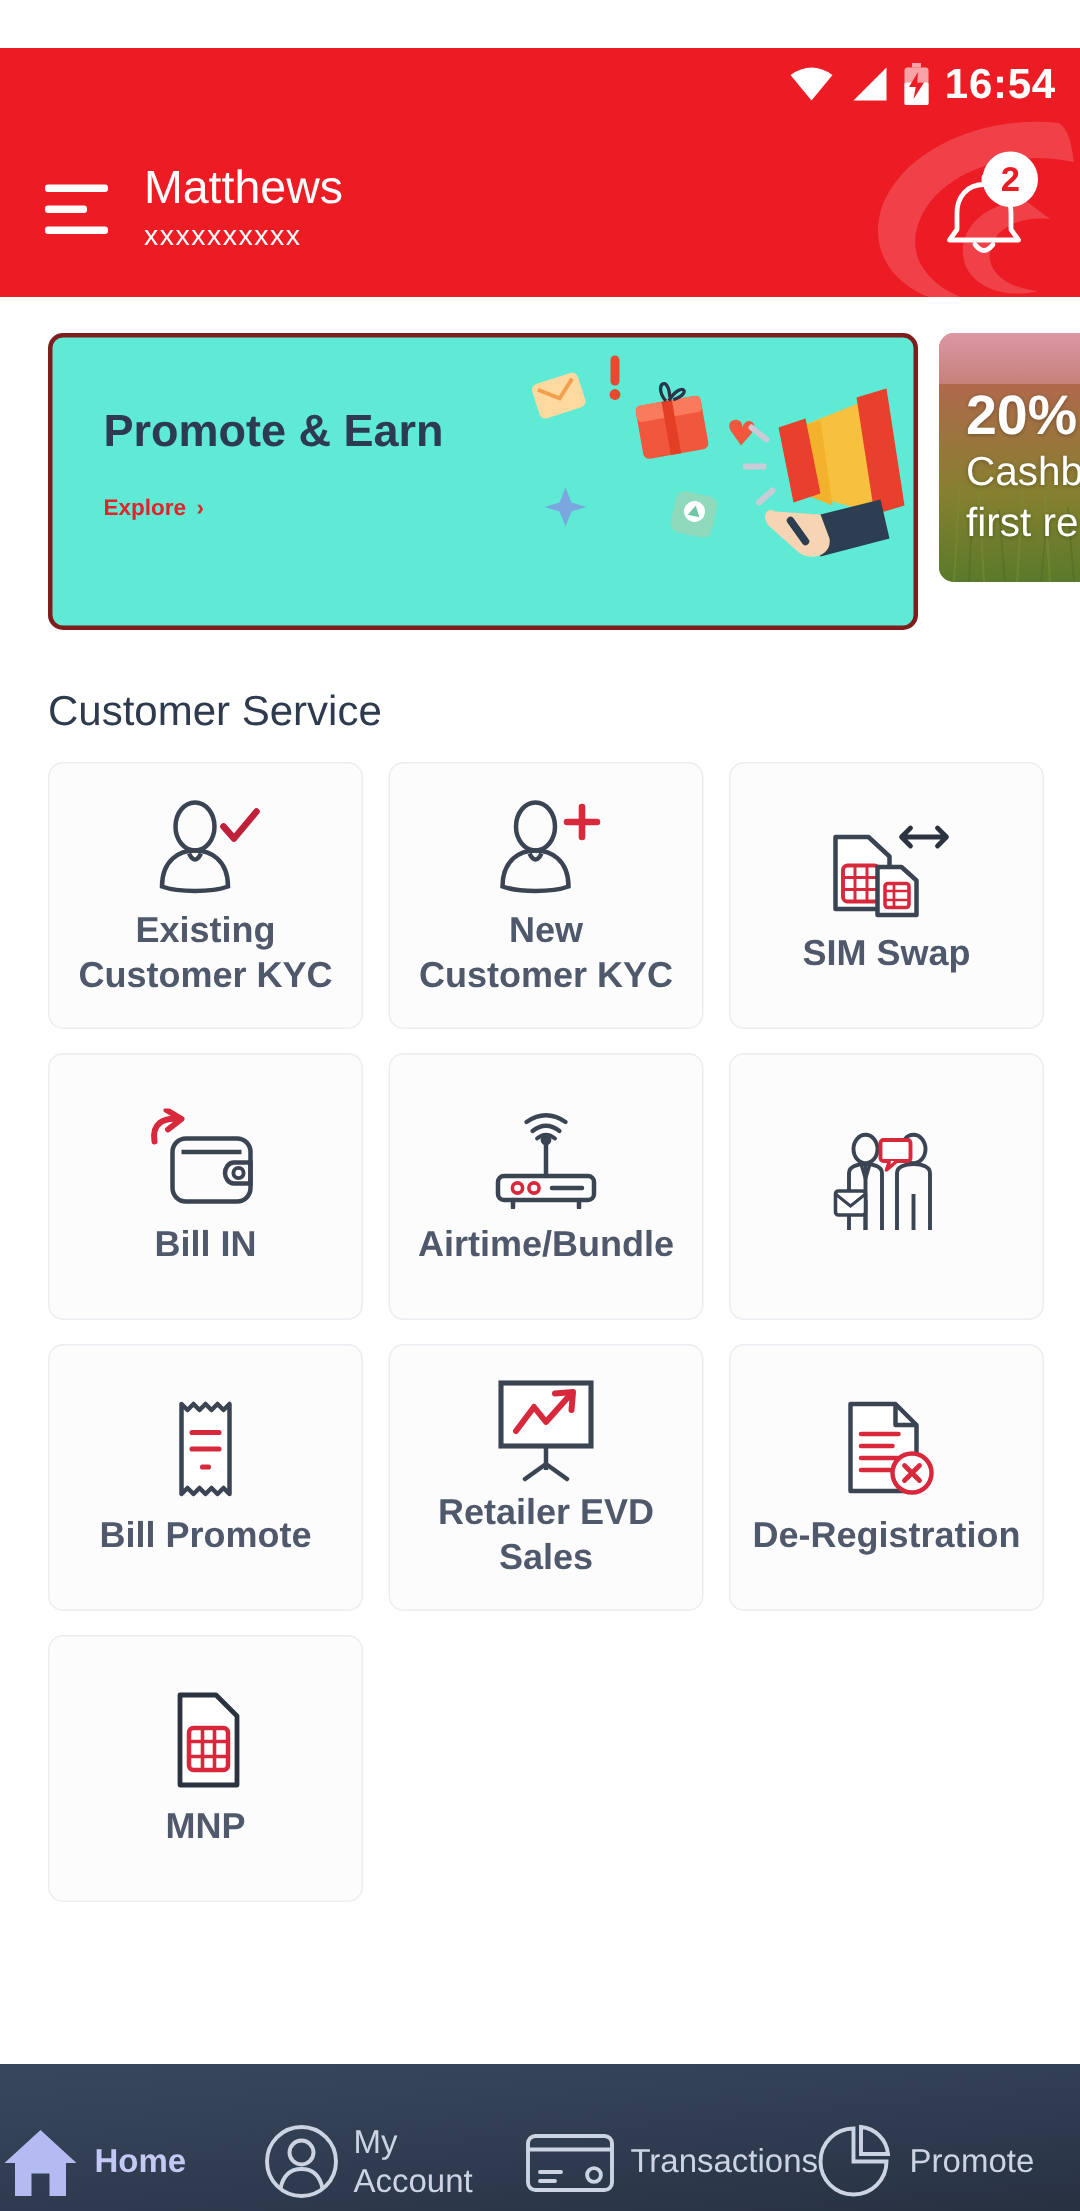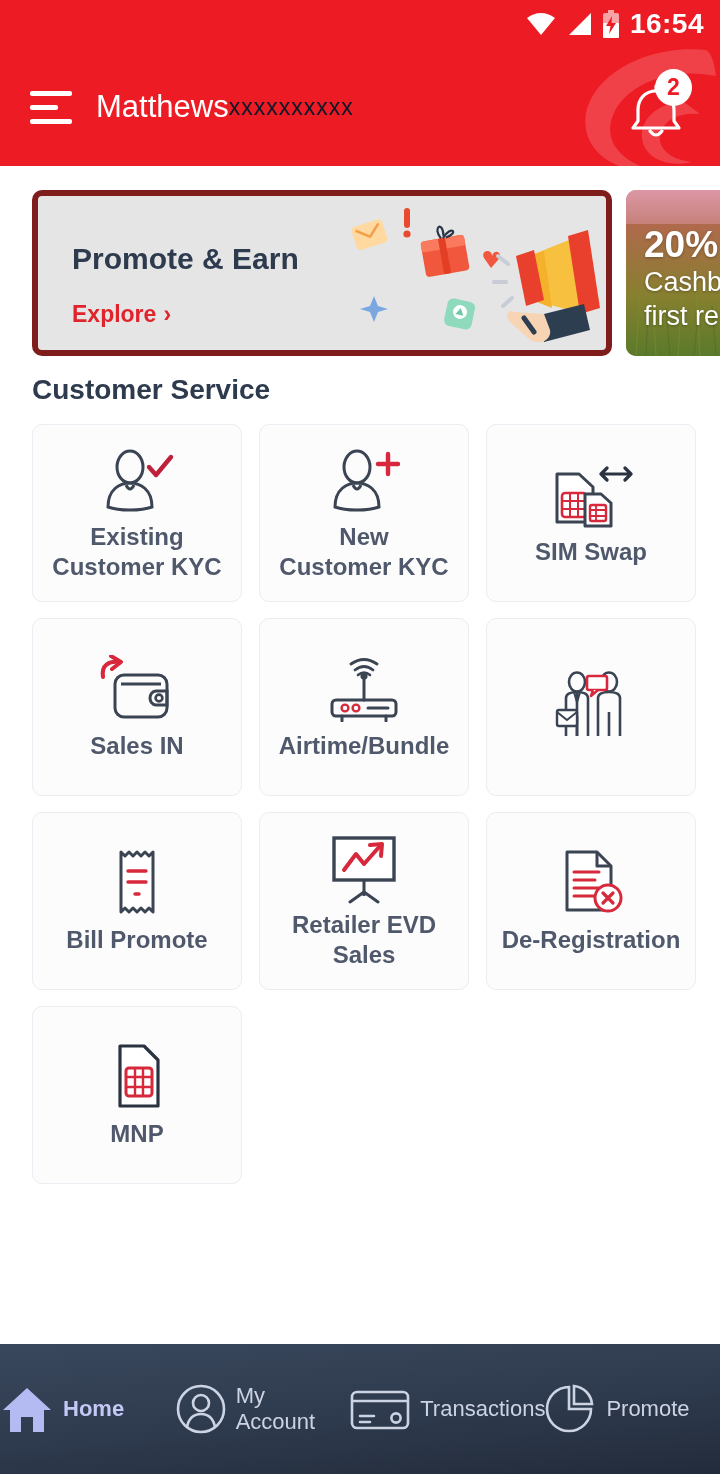--- a/index.html
+++ b/index.html
@@ -8,21 +8,21 @@
     font-family: "Liberation Sans", sans-serif;
     background: #ffffff;
     overflow: hidden;
   }
   #app { position: relative; width: 720px; height: 1474px; background: #ffffff; }
 
   
   .statusbar {
     height: 48px; background: #ed1c24;
     display: flex; align-items: center; justify-content: flex-end;
-    padding-right: 16px; gap: 10px;
+    padding-right: 16px; gap: 10px; margin-top: 32px;
   }
   .sb-icons { display: flex; align-items: center; gap: 9px; }
   .sb-time { color: #fff; font-size: 28px; font-weight: bold; letter-spacing: .5px; }
 
   
   .header {
     height: 118px; background: #ed1c24; position: relative; overflow: hidden;
     display: flex; align-items: center; padding: 0 22px 0 30px;
   }
   .swoosh {
@@ -30,51 +30,51 @@
     opacity: .16; pointer-events: none;
   }
   .hamburger {
     width: 44px; display: flex; flex-direction: column; gap: 9px; align-items: flex-start;
     flex: 0 0 auto; margin-right: 22px; cursor: pointer; z-index: 2;
   }
   .hamburger i { display: block; height: 5px; background: #fff; border-radius: 2px; }
   .hamburger i:nth-child(1) { width: 42px; }
   .hamburger i:nth-child(2) { width: 28px; }
   .hamburger i:nth-child(3) { width: 42px; }
-  .user-block { z-index: 2; display: flex; flex-direction: row; justify-content: center; }
+  .user-block { z-index: 2; display: flex; flex-direction: column; justify-content: center; }
   .user-name { color: #fff; font-size: 31px; font-weight: normal; line-height: 1.15; }
-  .user-msisdn { color: #0f172a; font-size: 23px; letter-spacing: 1px; line-height: 1.3; margin-top: 4px; }
+  .user-msisdn { color: #ffffff; font-size: 19px; letter-spacing: 1px; line-height: 1.3; margin-top: 4px; }
   .bell-wrap { margin-left: auto; position: relative; width: 84px; height: 84px; z-index: 2; cursor: pointer; }
   .bell-badge {
     position: absolute; top: 4px; right: 6px; width: 37px; height: 37px; border-radius: 50%;
     background: #fff; color: #ed1c24; font-size: 23px; font-weight: bold;
     display: flex; align-items: center; justify-content: center; z-index: 3;
   }
 
   
   .banner-row { display: flex; gap: 14px; padding: 24px 0 0 32px; }
   .banner-promote {
-    flex: 0 0 580px; height: 166px; background: #e5e5e5;
-    border: 6px solid #7f1d1d; border-radius: 10px;
+    flex: 0 0 580px; height: 198px; background: #5eead4;
+    border: 3px solid #7f1d1d; border-radius: 10px;
     position: relative; overflow: hidden; cursor: pointer;
   }
   .bp-title { position: absolute; left: 34px; top: 46px; font-size: 30px; font-weight: bold; color: #2e3a4d; }
-  .bp-explore { position: absolute; left: 34px; top: 105px; font-size: 23px; font-weight: bold; color: #e1232b; display: flex; align-items: flex-start; gap: 7px; }
+  .bp-explore { position: absolute; left: 34px; top: 105px; font-size: 15px; font-weight: bold; color: #e1232b; display: flex; align-items: flex-start; gap: 7px; }
   .bp-art { position: absolute; right: 4px; top: 0; width: 290px; height: 166px; }
   .banner-cash {
     flex: 0 0 180px; height: 166px; border-radius: 10px; overflow: hidden;
     position: relative; cursor: pointer;
     background: linear-gradient(175deg, #d98a9a 0%, #c8726f 16%, #b4654a 38%, #8e7a36 62%, #6f8330 82%, #5e7d2c 100%);
   }
   .bc-text { position: absolute; left: 18px; top: 36px; color: #fff; text-shadow: 0 1px 3px rgba(0,0,0,.3); }
   .bc-pct { font-size: 37px; font-weight: bold; line-height: 1.05; white-space: nowrap; }
   .bc-l1, .bc-l2 { font-size: 27px; line-height: 1.28; white-space: nowrap; }
 
   
-  .section-title { margin: 18px 0 18px 32px; font-size: 28px; font-weight: bold; color: #2e3a4d; }
+  .section-title { margin: 38px 0 18px 32px; font-size: 28px; font-weight: normal; color: #2e3a4d; }
 
   
   .grid { display: grid; grid-template-columns: repeat(3, 210px); gap: 16px 17px; padding: 0 0 0 32px; }
   .tile {
     height: 178px; background: #fcfcfd; border: 1px solid #ececf2; border-radius: 10px;
     display: flex; flex-direction: column; align-items: center; justify-content: center;
     cursor: pointer; padding: 6px;
   }
   .tile-icon { height: 72px; display: flex; align-items: center; justify-content: center; margin-bottom: 6px; }
   .tile-label { font-size: 24px; font-weight: bold; color: #50596b; text-align: center; line-height: 1.25; }
@@ -267,21 +267,21 @@
       <div class="tile-icon">
         <svg width="84" height="68" viewBox="0 0 84 68">
           <rect x="20" y="20" width="52" height="42" rx="9" fill="none" stroke="#3b4452" stroke-width="3"></rect>
           <path d="M26 29 L66 29" stroke="#3b4452" stroke-width="3"></path>
           <path d="M61 36 L72 36 L72 50 L61 50 C57 50 55 46 55 43 C55 40 57 36 61 36 Z" fill="none" stroke="#3b4452" stroke-width="3"></path>
           <circle cx="64" cy="43" r="3.4" fill="none" stroke="#3b4452" stroke-width="2.6"></circle>
           <path d="M8 22 C6 10 14 6 24 7" fill="none" stroke="#d7283c" stroke-width="4" stroke-linecap="round"></path>
           <path d="M16 1 L26 7 L17 14" fill="none" stroke="#d7283c" stroke-width="4" stroke-linecap="round" stroke-linejoin="round"></path>
         </svg>
       </div>
-      <div class="tile-label">Sales IN</div>
+      <div class="tile-label">Bill IN</div>
     </div>
 
     <div class="tile">
       <div class="tile-icon">
         <svg width="88" height="66" viewBox="0 0 88 66">
           <rect x="12" y="44" width="64" height="16" rx="4" fill="none" stroke="#3b4452" stroke-width="3"></rect>
           <path d="M22 60 L22 65 M66 60 L66 65" stroke="#3b4452" stroke-width="3" stroke-linecap="round"></path>
           <circle cx="25" cy="52" r="3.4" fill="none" stroke="#d7283c" stroke-width="2.4"></circle>
           <circle cx="36" cy="52" r="3.4" fill="none" stroke="#d7283c" stroke-width="2.4"></circle>
           <path d="M48 52 L68 52" stroke="#3b4452" stroke-width="3" stroke-linecap="round"></path>

